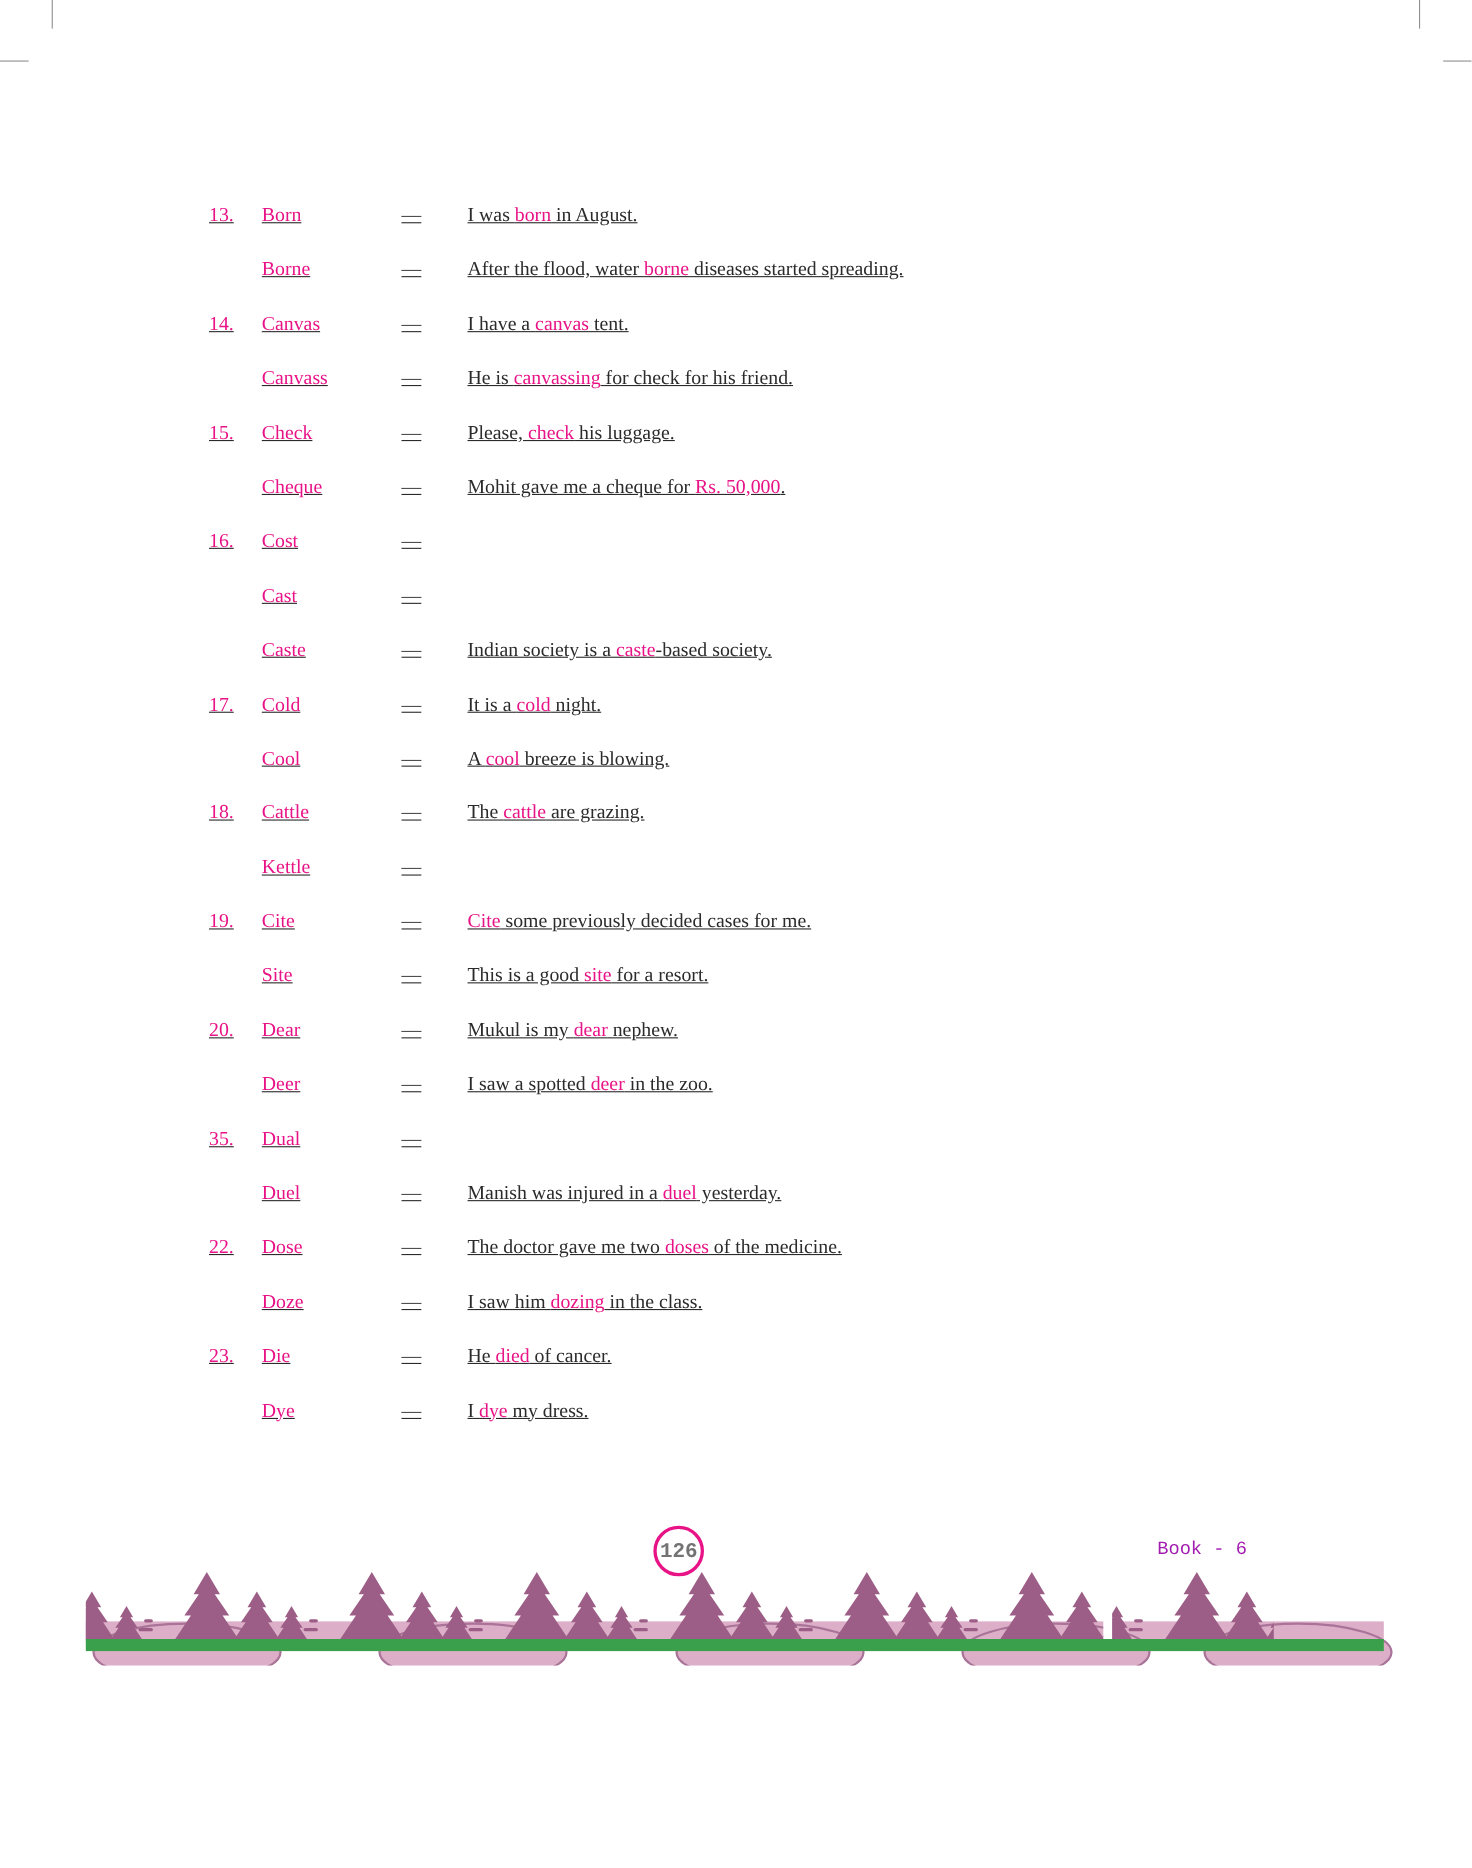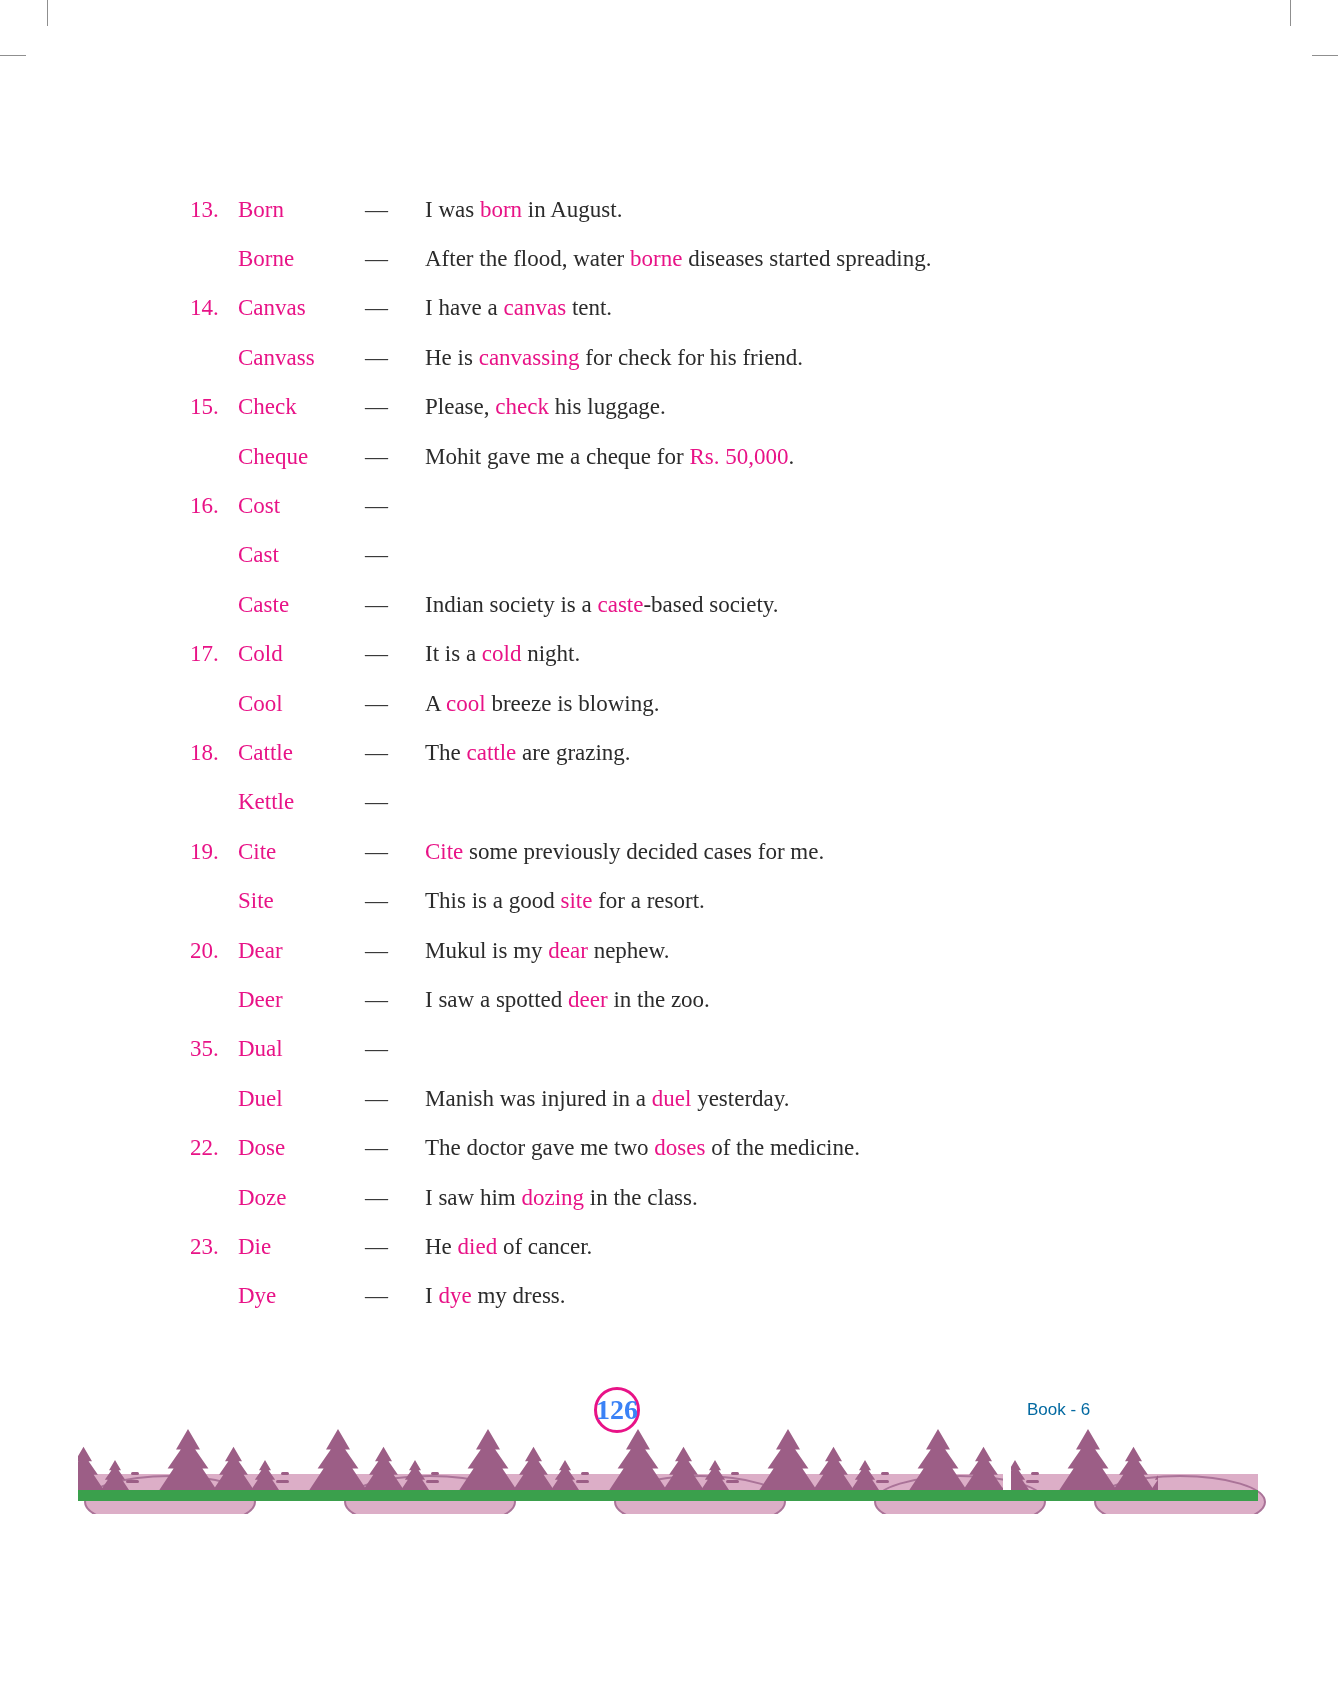--- a/index.html
+++ b/index.html
@@ -22,24 +22,25 @@
 
   
   .content {
     position: absolute;
     top: 185px;
     left: 190px;
     right: 80px;
   }
   .row {
     display: flex;
-    align-items: center;
+    align-items: flex-start;
     height: 49.4px;
-    font-size: 23px;
+    font-size: 18px;
     color: var(--text, #2b2b2b);
+    text-decoration: underline;
   }
   .num   { width: 48px;  color: var(--accent, #e81387); }
   .word  { width: 127px; color: var(--accent, #e81387); }
   .dash  { width: 60px;  color: var(--dash, #3a3a3a); }
   .sentence { flex: 1; white-space: nowrap; }
   .sentence .hl { color: var(--accent, #e81387); }
 
   
   .footer-svg {
     position: absolute;
@@ -54,33 +55,33 @@
     top: 1387px;
     width: 46px;
     height: 46px;
     box-sizing: border-box;
     border-radius: 50%;
     background: #ffffff;
     border: 3px solid var(--accent, #e81387);
     display: flex;
     align-items: center;
     justify-content: center;
-    font-family: Liberation Serif, serif;
+    font-family: Liberation Mono, monospace;
     font-weight: bold;
-    font-size: 28px;
-    color: #3b82f6;
+    font-size: 19px;
+    color: #737373;
     z-index: 3;
   }
   .book-label {
     position: absolute;
-    left: 1027px;
+    left: 1052px;
     top: 1400px;
-    font-family: Liberation Sans, sans-serif;
+    font-family: Liberation Mono, monospace;
     font-size: 17px;
-    color: #0369a1;
+    color: #a21caf;
     z-index: 3;
   }
 </style>
 </head>
 <body>
 
 <div class="page">
 
   <div class="crop crop-tl-v"></div>
   <div class="crop crop-tl-h"></div>

